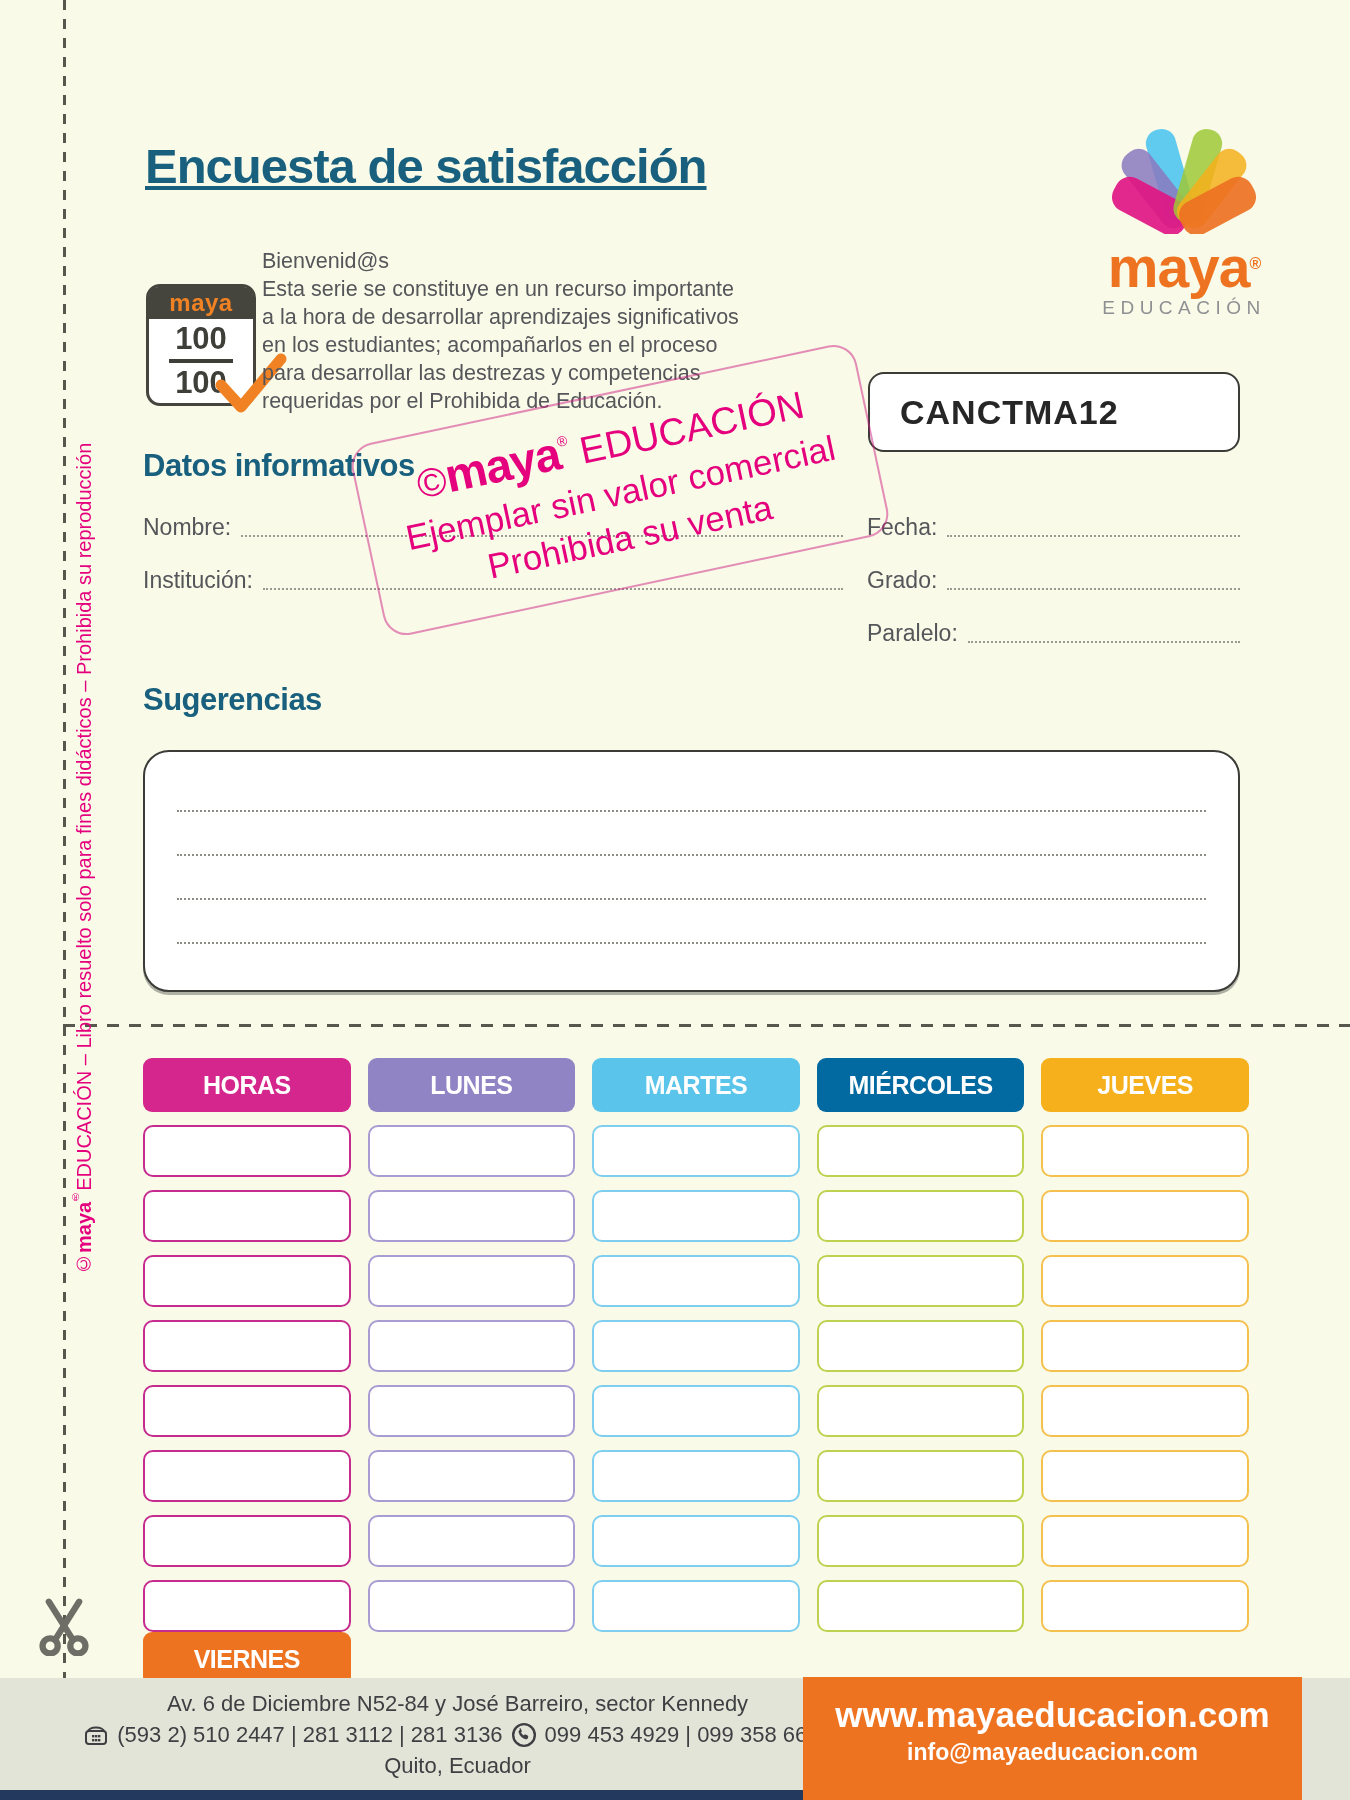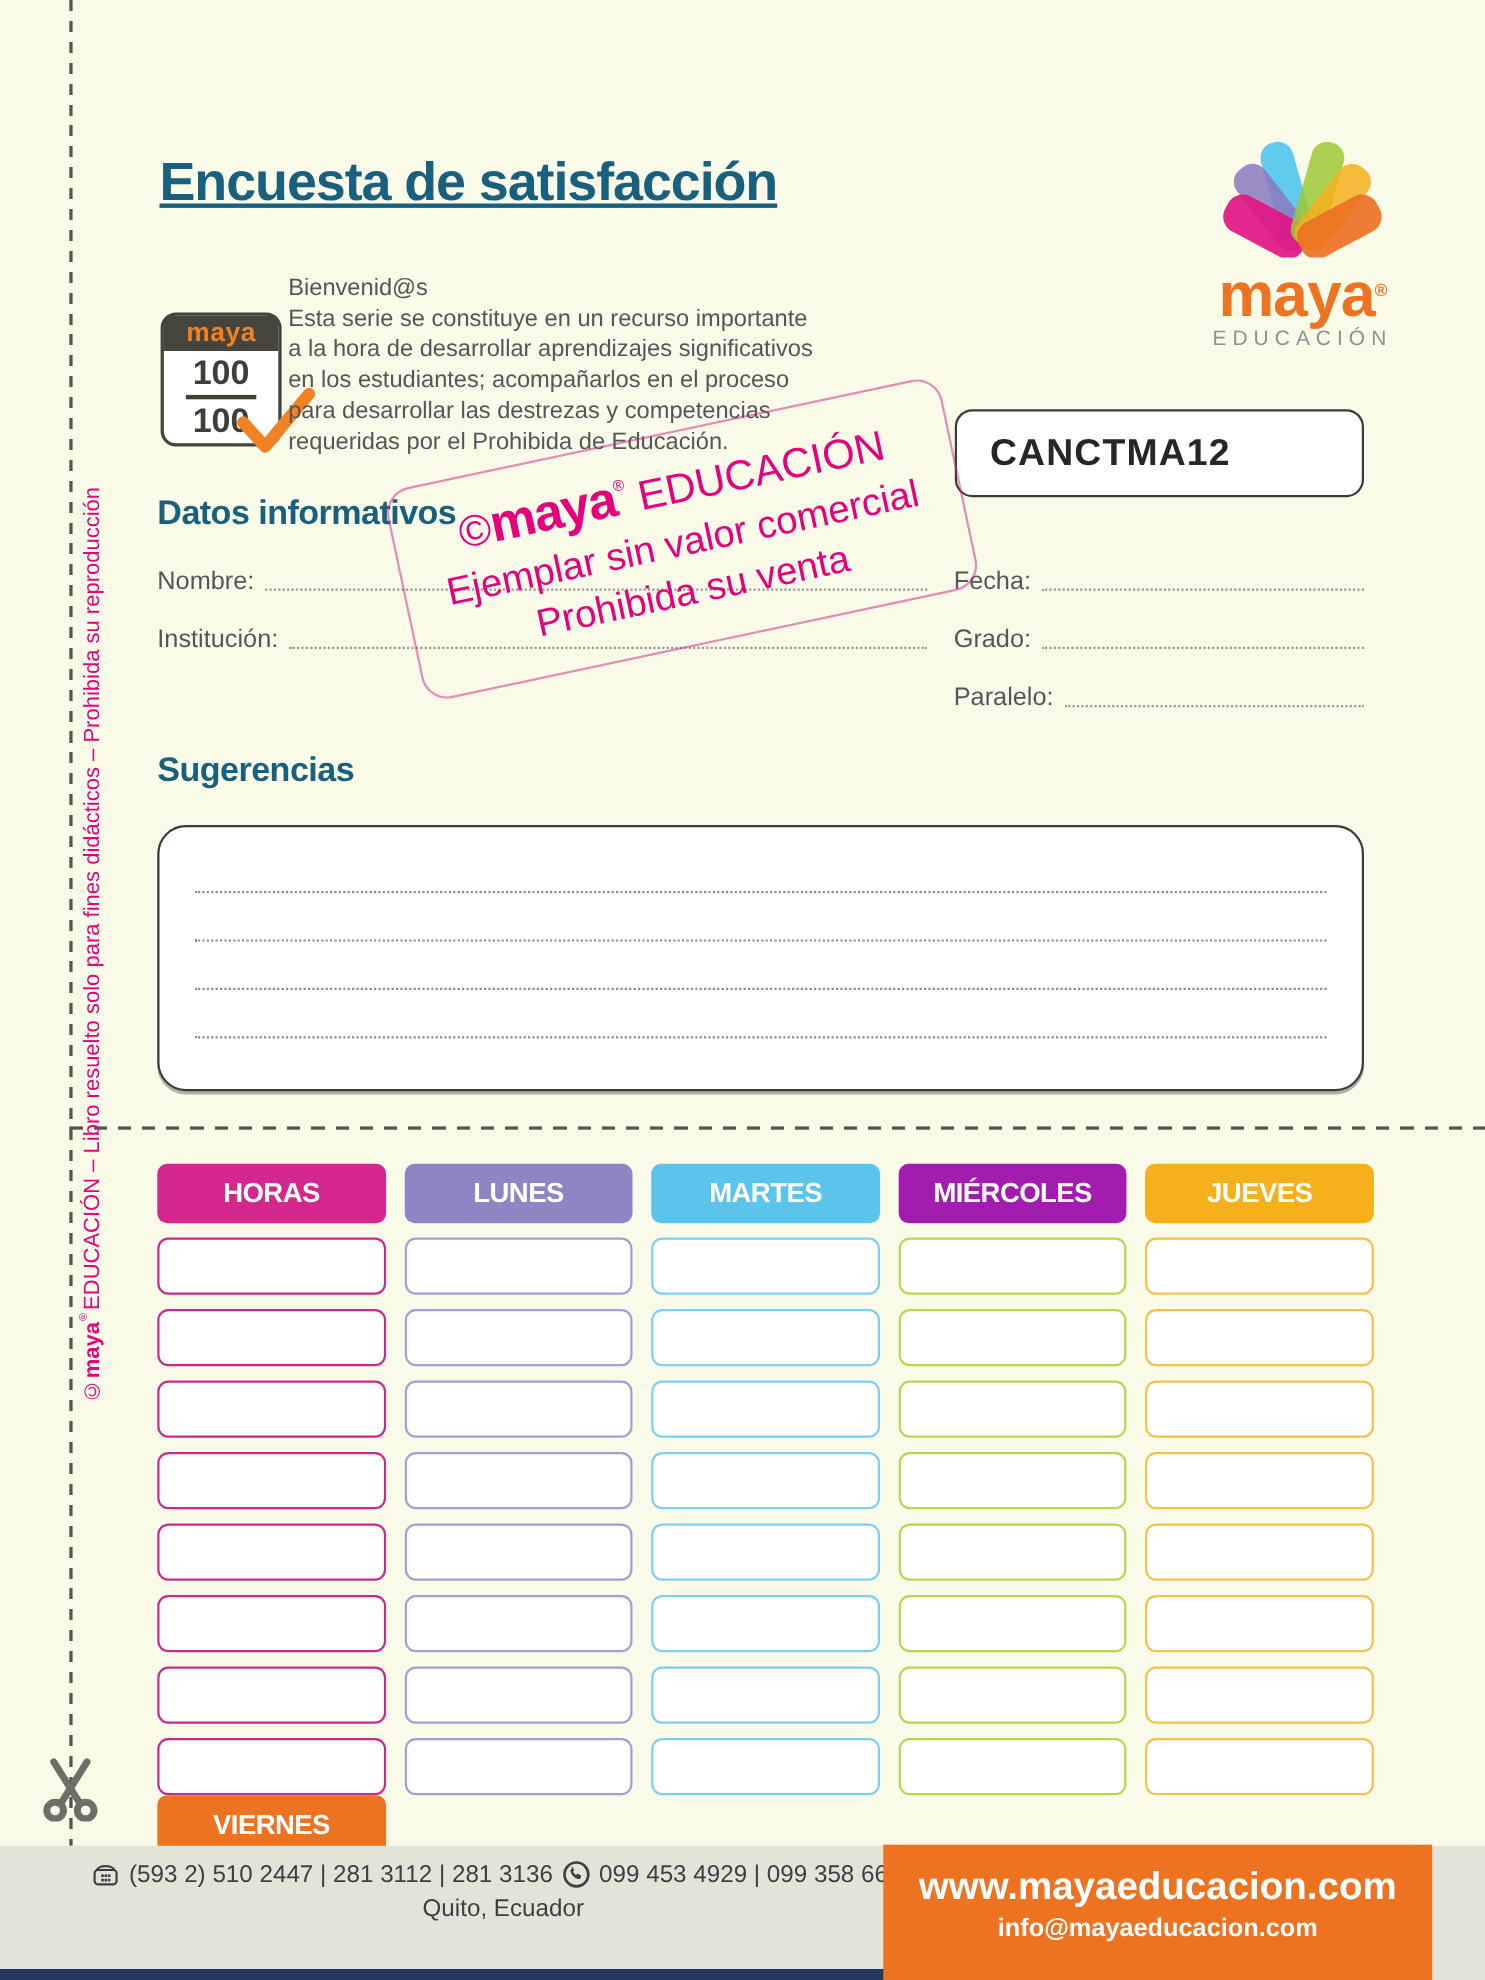--- a/index.html
+++ b/index.html
@@ -218,21 +218,21 @@
         <div class="sch-cell" style="border-color: rgb(126, 207, 239);"></div>
         <div class="sch-cell" style="border-color: rgb(126, 207, 239);"></div>
         <div class="sch-cell" style="border-color: rgb(126, 207, 239);"></div>
         <div class="sch-cell" style="border-color: rgb(126, 207, 239);"></div>
         <div class="sch-cell" style="border-color: rgb(126, 207, 239);"></div>
         <div class="sch-cell" style="border-color: rgb(126, 207, 239);"></div>
         <div class="sch-cell" style="border-color: rgb(126, 207, 239);"></div>
         <div class="sch-cell" style="border-color: rgb(126, 207, 239);"></div>
       </div>
       <div class="sch-col">
-        <div class="sch-header" style="background: #a21caf;">MIÉRCOLES</div>
+        <div class="sch-header" style="background: #0369a1;">MIÉRCOLES</div>
         <div class="sch-cell" style="border-color: rgb(191, 210, 80);"></div>
         <div class="sch-cell" style="border-color: rgb(191, 210, 80);"></div>
         <div class="sch-cell" style="border-color: rgb(191, 210, 80);"></div>
         <div class="sch-cell" style="border-color: rgb(191, 210, 80);"></div>
         <div class="sch-cell" style="border-color: rgb(191, 210, 80);"></div>
         <div class="sch-cell" style="border-color: rgb(191, 210, 80);"></div>
         <div class="sch-cell" style="border-color: rgb(191, 210, 80);"></div>
         <div class="sch-cell" style="border-color: rgb(191, 210, 80);"></div>
       </div>
       <div class="sch-col">
@@ -255,20 +255,21 @@
         <div class="sch-cell" style="border-color: rgb(240, 154, 85);"></div>
         <div class="sch-cell" style="border-color: rgb(240, 154, 85);"></div>
         <div class="sch-cell" style="border-color: rgb(240, 154, 85);"></div>
         <div class="sch-cell" style="border-color: rgb(240, 154, 85);"></div>
       </div>
     </div>
 
   <div class="footer-gray"></div>
   <div class="footer-navy"></div>
   <div class="footer-left">
+    <div>Av. 6 de Diciembre N52-84 y José Barreiro, sector Kennedy</div>
     <div class="footer-phones">
       <span class="icon-inline">
         <svg width="26" height="24" viewBox="0 0 24 24">
           <rect x="2" y="8" width="20" height="13" rx="3" fill="none" stroke="#3E3F42" stroke-width="2"></rect>
           <path d="M4 9 C4 3 20 3 20 9" fill="none" stroke="#3E3F42" stroke-width="2"></path>
           <rect x="8" y="12" width="2.4" height="2.4" fill="#3E3F42"></rect>
             <rect x="11" y="12" width="2.4" height="2.4" fill="#3E3F42"></rect>
             <rect x="14" y="12" width="2.4" height="2.4" fill="#3E3F42"></rect>
           <rect x="8" y="16" width="2.4" height="2.4" fill="#3E3F42"></rect>
             <rect x="11" y="16" width="2.4" height="2.4" fill="#3E3F42"></rect>

